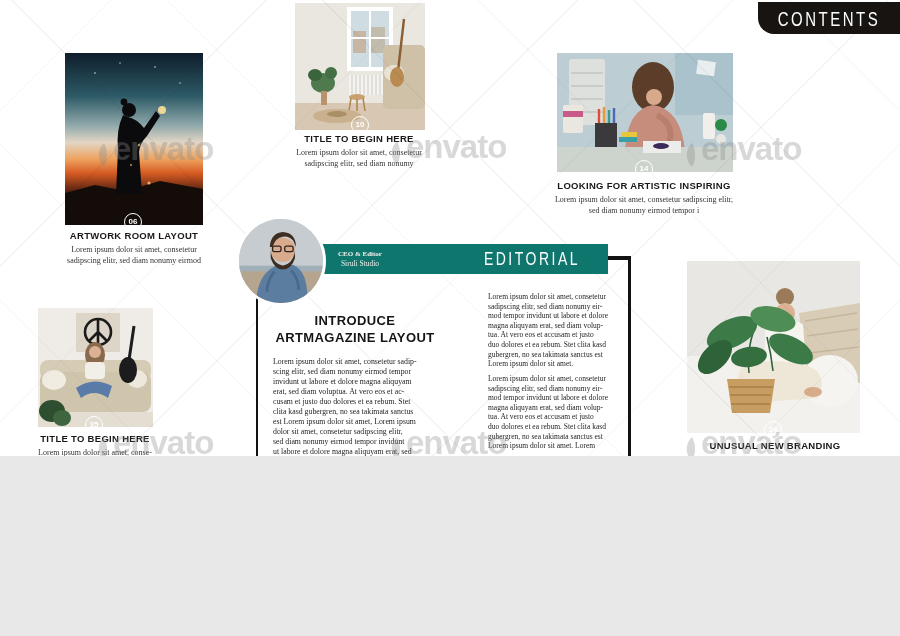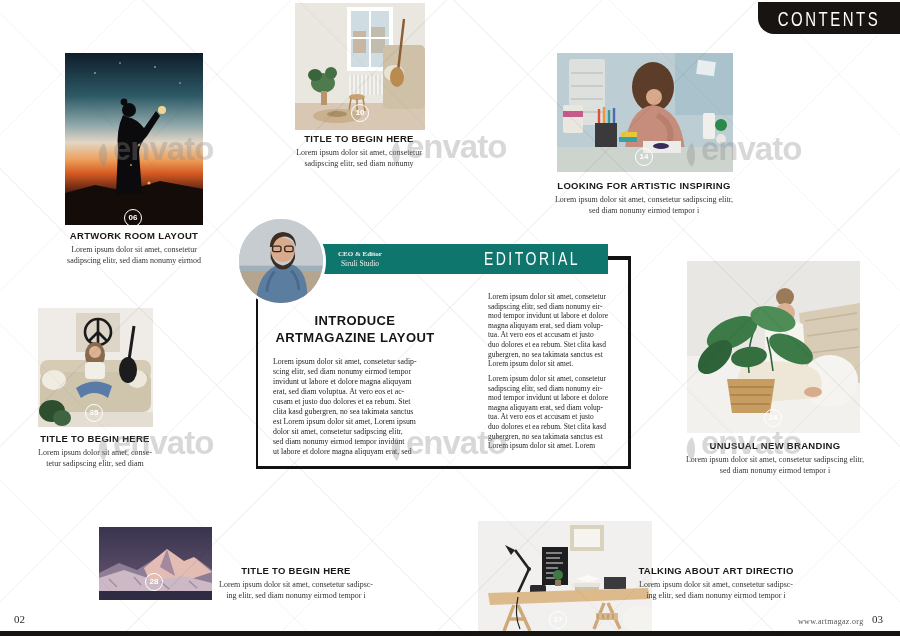--- a/index.html
+++ b/index.html
@@ -1,26 +1,26 @@
 <!DOCTYPE html>
 <html><head>
 <meta charset="utf-8">
 <style>
   html,body{margin:0;padding:0;background:#e8e8e8;}
   *{box-sizing:border-box;}
-  .page{position:relative;width:900px;height:636px;background:#ffffff;overflow:hidden;
+  .page{position:relative;width:900px;height:456px;background:#ffffff;overflow:hidden;
         font-family:"Liberation Sans",sans-serif;}
   .page::after{content:"";position:absolute;inset:0;pointer-events:none;
     background:
       repeating-linear-gradient(45deg, rgba(0,0,0,0.045) 0 1px, transparent 1px 110px),
       repeating-linear-gradient(-45deg, rgba(0,0,0,0.045) 0 1px, transparent 1px 110px);}
   .photo{position:absolute;overflow:hidden;}
   .photo svg{display:block;width:100%;height:100%;}
   .pagenum{position:absolute;width:18px;height:18px;border:1.5px solid #fff;border-radius:50%;
-    color:#fff;font:700 8px/15px "Liberation Sans",sans-serif;text-align:center;z-index:5;}
+    color:#fff;font:700 8px/15px "Liberation Sans",sans-serif;text-align:center;z-index:5;margin-top:12px;}
   .art-title{position:absolute;font:700 9.5px "Liberation Sans",sans-serif;letter-spacing:.3px;
     text-align:center;color:#1a1816;text-transform:uppercase;}
   .art-ex{position:absolute;font:8px/11px "Liberation Serif",serif;color:#333;
     text-align:center;white-space:pre-line;}
   .script-caps{color:#fff;letter-spacing:2.5px;transform:scaleY(1.3);
     font-family:"Liberation Sans",sans-serif;font-weight:400;}
   .contents-banner{position:absolute;left:758px;top:2px;width:142px;height:32px;
     background:#171412;border-radius:0 0 0 16px;display:flex;align-items:center;justify-content:center;z-index:6;}
   .contents-banner span{font-size:15px;}
   .edi-banner{position:absolute;left:300px;top:244px;width:308px;height:30px;background:#0f766e;z-index:2;}
@@ -78,21 +78,21 @@
       <path d="M0,140 L30,132 60,138 95,128 138,136 138,172 0,172 Z" fill="#140c08"></path>
       <circle cx="64" cy="57" r="7" fill="#0b0b0d"></circle>
         <circle cx="59" cy="49" r="3.4" fill="#0b0b0d"></circle>
       <path d="M58,62 Q51,77 53,96 L51,141 L77,141 L74,99 Q75,90 82,83 L95,63 L91,58 L79,75 Q72,66 63,64 Z" fill="#0b0b0d"></path>
       <circle cx="97" cy="57" r="4" fill="#f6dc96" opacity=".95"></circle>
       <circle cx="74" cy="92" r="1.2" fill="#f0c070" opacity=".8"></circle>
       <circle cx="66" cy="112" r="1.1" fill="#f0c070" opacity=".7"></circle>
       <circle cx="84" cy="130" r="1.6" fill="#f6d080" opacity=".8"></circle>
     </svg>
   </div>
-  <div class="pagenum" style="left:124px;top:209px;">
+  <div class="pagenum" style="left:124px;top:201px;">
     <span>06</span></div>
   <div class="art-title" style="left:39px;top:230px;width:190px;">ARTWORK ROOM LAYOUT</div>
   <div class="art-ex" style="left:38px;top:244px;width:192px;">Lorem ipsum dolor sit amet, consetetur
 sadipscing elitr,  sed diam nonumy eirmod</div>
 
   <div class="photo" style="left:295px;top:3px;width:130px;height:127px;">
     <svg viewBox="0 0 130 127">
       <rect width="130" height="127" fill="#eae6e0"></rect>
       <rect x="0" y="100" width="130" height="27" fill="#d8c7b2"></rect>
       <rect x="52" y="4" width="46" height="64" fill="#ffffff"></rect>

